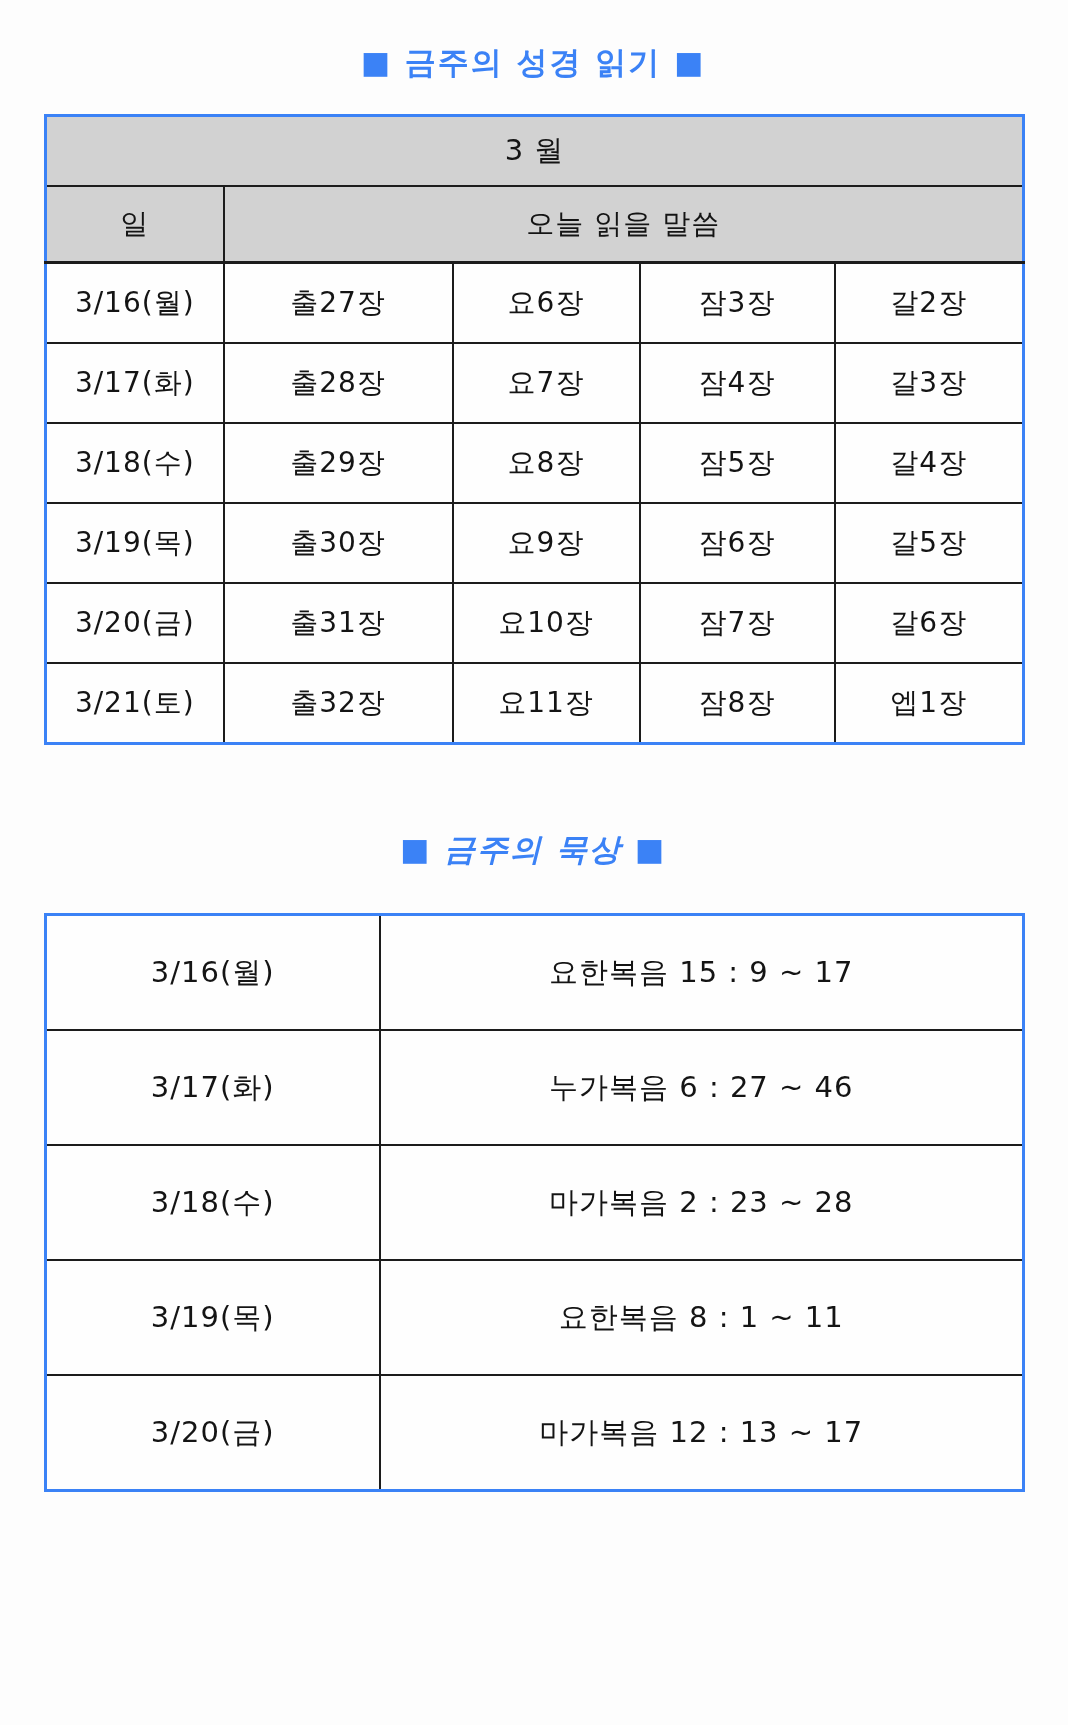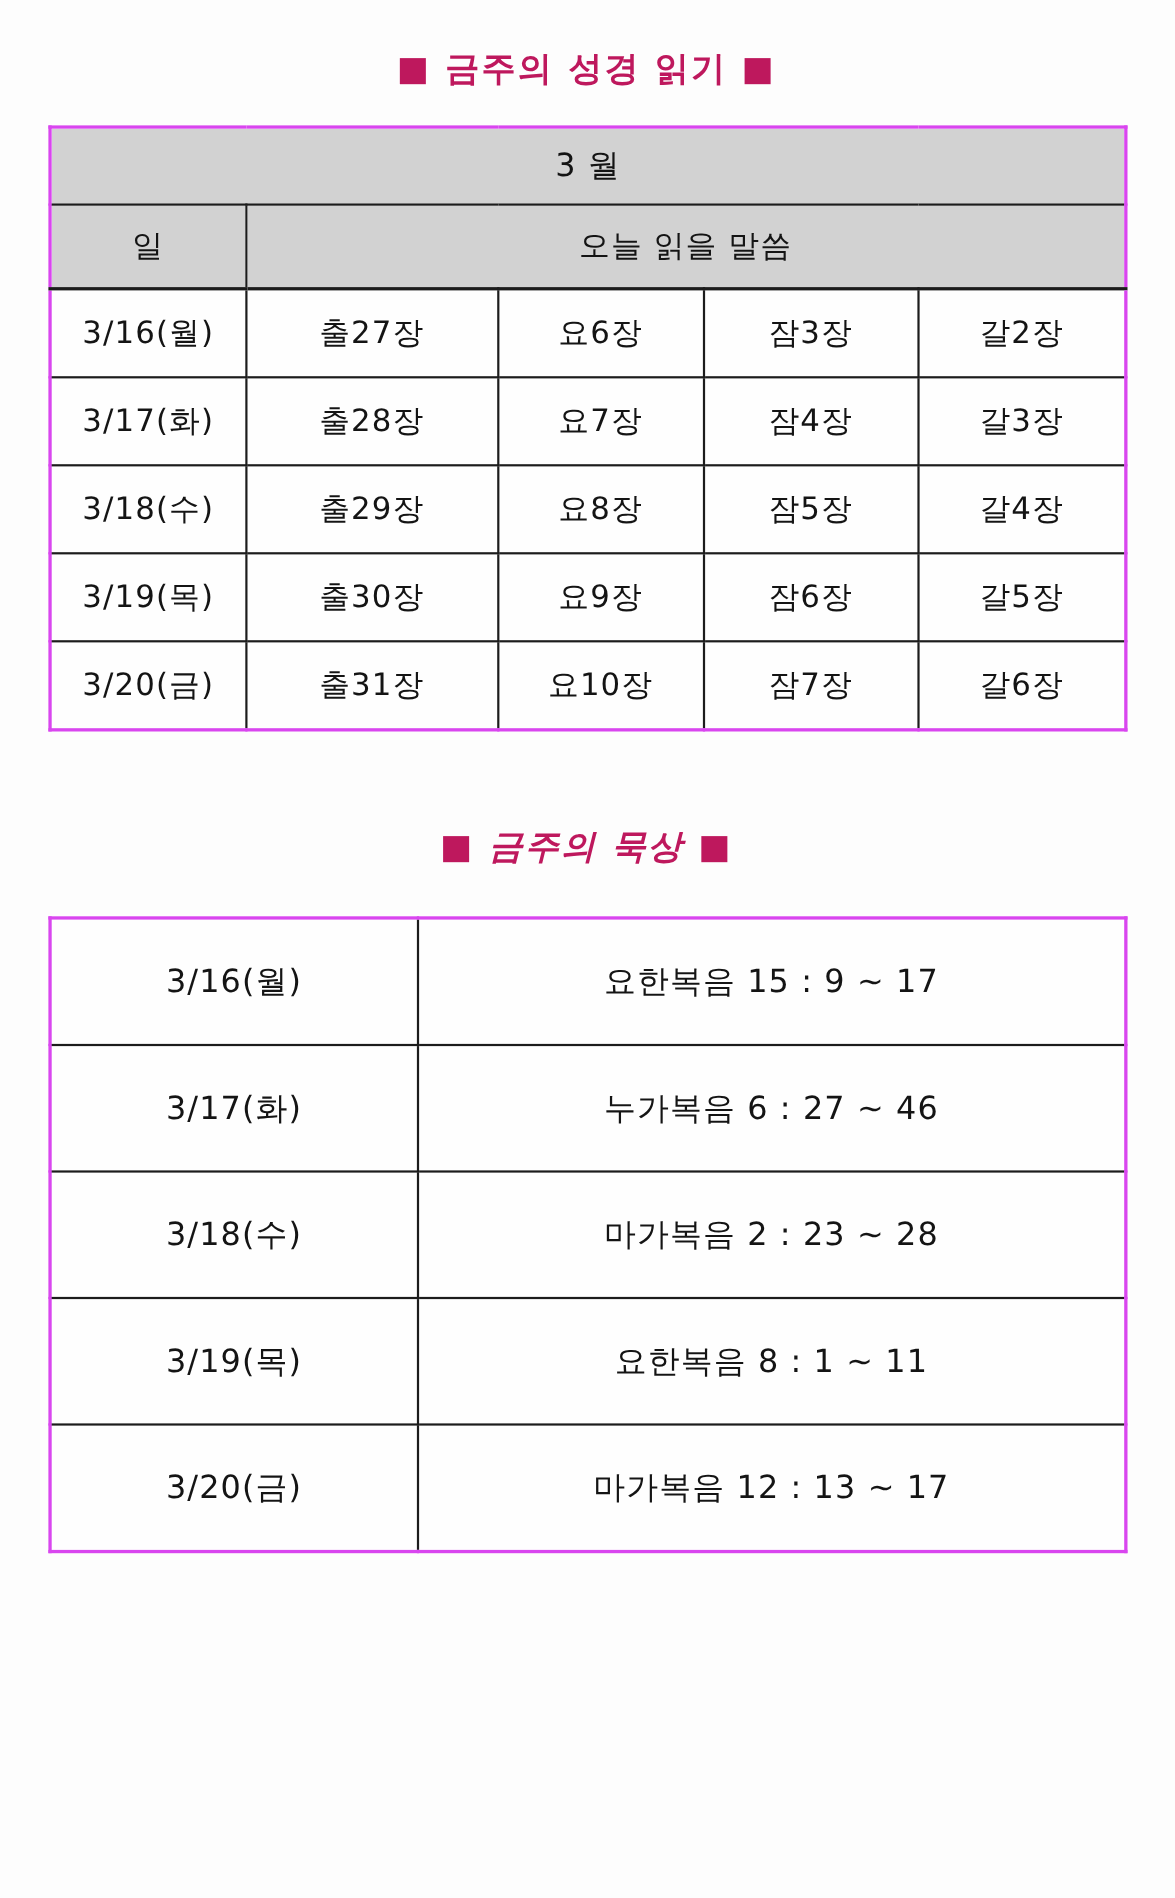--- a/index.html
+++ b/index.html
@@ -14,21 +14,21 @@
     color: #141414;
     -webkit-font-smoothing: none;
   }
   .section-title {
     width: 978px;
     margin: 0 0 0 44px;
     text-align: center;
     font-size: 31px;
     font-weight: bold;
     letter-spacing: 2px;
-    color: #be185d;
+    color: #3b82f6;
     white-space: nowrap;
   }
   #title-reading   { padding-top: 42px; }
   #title-meditation{ padding-top: 84px; font-style: italic; }
 
   table.sched {
     border-collapse: collapse;
     table-layout: fixed;
     margin-left: 44px;
     width: 978px;
@@ -37,21 +37,21 @@
   table.sched td {
     border: 2px solid #1c1c1c;
     text-align: center;
     vertical-align: middle;
     padding: 0;
     font-size: 28px;
     letter-spacing: 1px;
     overflow: hidden;
     white-space: nowrap;
   }
-  table.sched { border: 3px solid #d946ef; }
+  table.sched { border: 3px solid #3b82f6; }
   table.sched tr.hdr td { background: #d2d2d2; }
 
   
   #reading-table { margin-top: 30px; }
   #reading-table tr.month-row td { height: 68px; font-size: 29px; }
   #reading-table tr.cols-row  td { height: 74px; border-bottom-width: 3px; }
   #reading-table tr.data-row  td { height: 78px; }
 
   
   #meditation-table { margin-top: 42px; }
@@ -107,20 +107,27 @@
       <td>잠6장</td>
       <td>갈5장</td>
     </tr>
     <tr class="data-row">
       <td>3/20(금)</td>
       <td>출31장</td>
       <td>요10장</td>
       <td>잠7장</td>
       <td>갈6장</td>
     </tr>
+    <tr class="data-row">
+      <td>3/21(토)</td>
+      <td>출32장</td>
+      <td>요11장</td>
+      <td>잠8장</td>
+      <td>엡1장</td>
+    </tr>
   </tbody>
 </table>
 
 <div id="title-meditation" class="section-title">■ 금주의 묵상 ■</div>
 
 <table id="meditation-table" class="sched">
   <colgroup>
     <col style="width:334px">
       <col style="width:644px">
   </colgroup>

